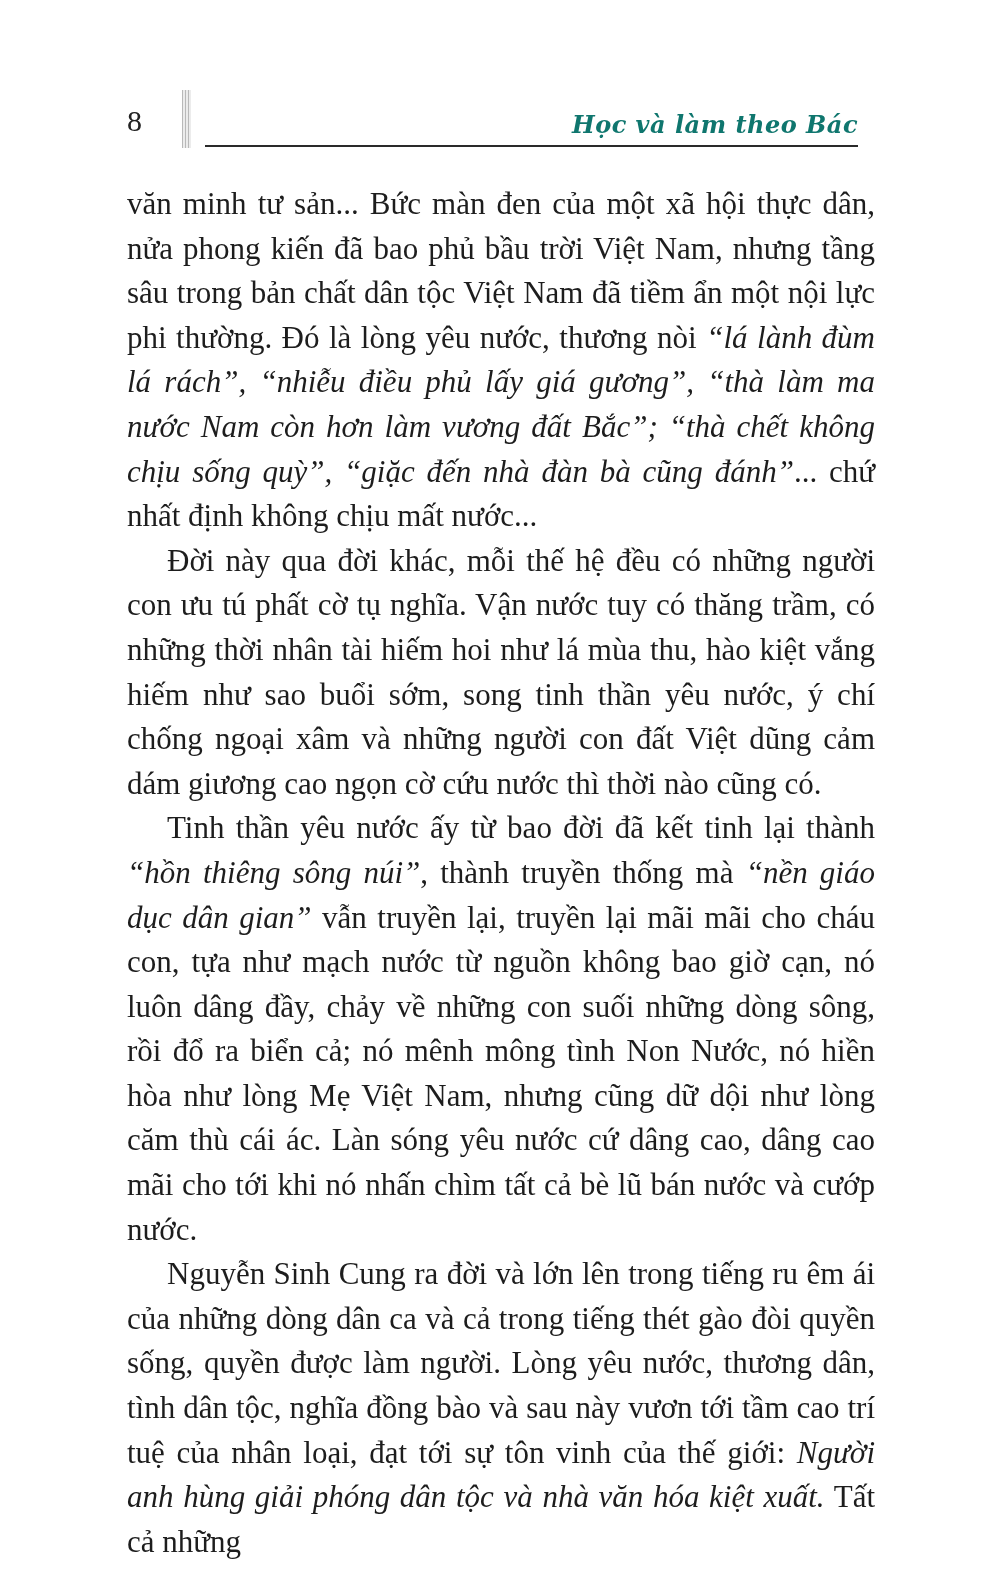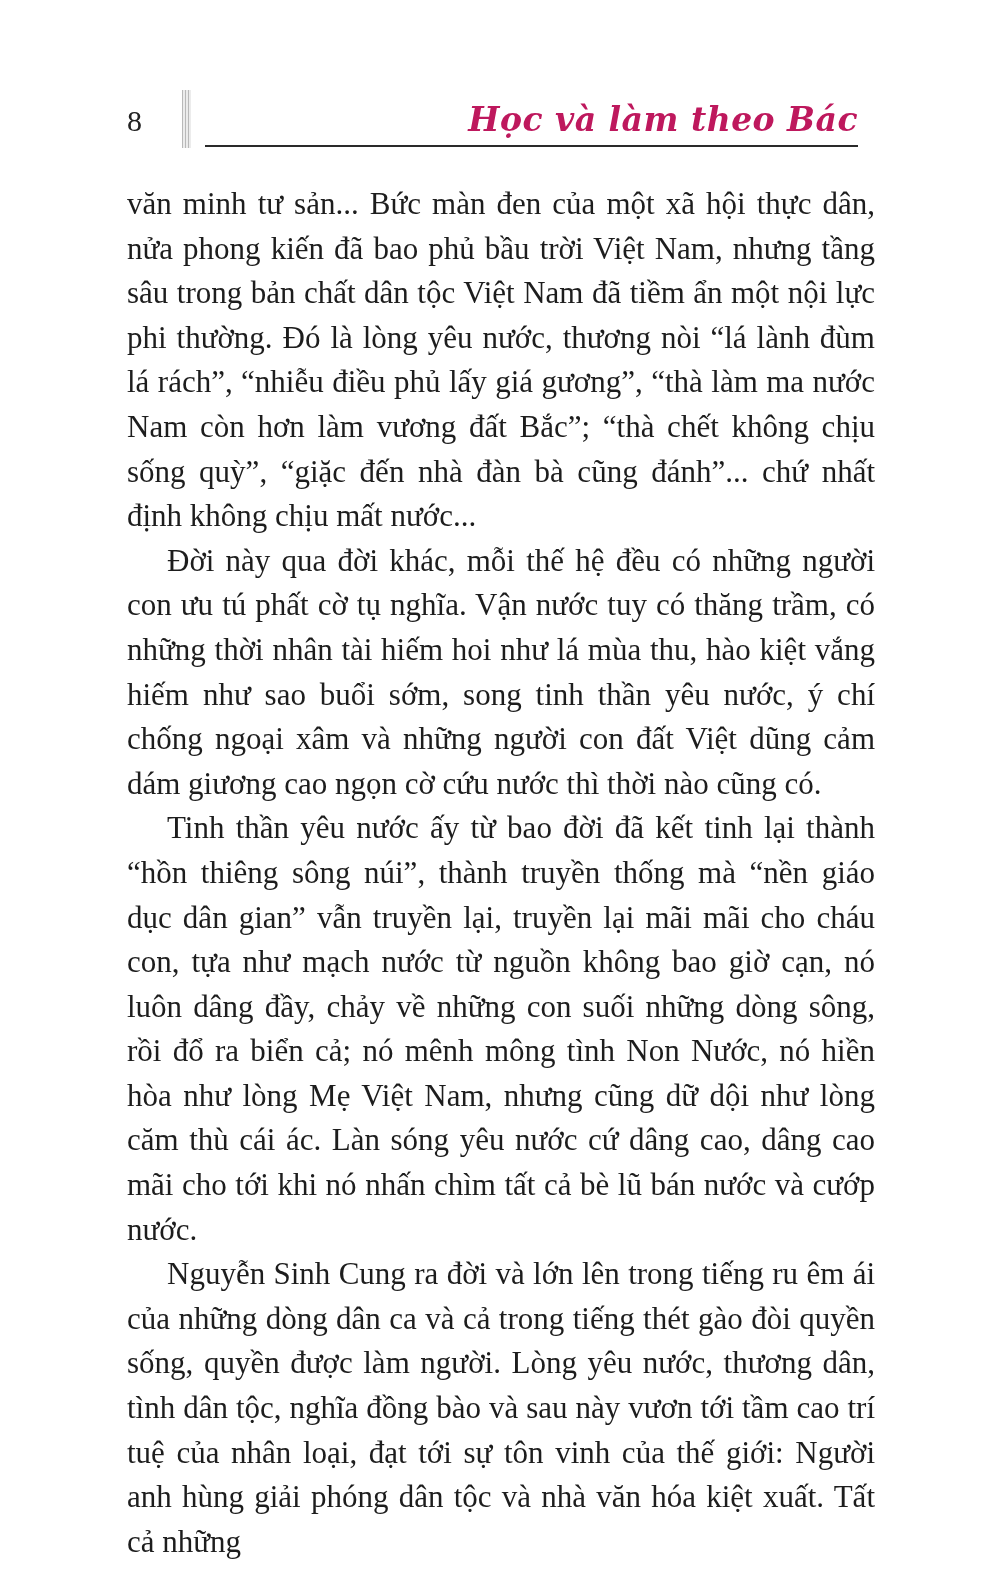--- a/index.html
+++ b/index.html
@@ -46,24 +46,24 @@
       90deg,
       #b9b9b9 0px, #b9b9b9 1.5px,
       #ececec 1.5px, #ececec 3px
     );
   }
   .running-title {
     margin-left: auto;
     font-family: "DejaVu Serif", serif;
     font-style: italic;
     font-weight: bold;
-    font-size: 33px;
+    font-size: 24px;
     line-height: 1.1;
     letter-spacing: 0.5px;
-    color: #be185d;
+    color: #0f766e;
     padding-bottom: 2px;
   }
   .header-rule {
     margin-top: 5px;
     margin-left: 78px;
     border-top: 2px solid #2a2a2a;
     height: 0;
   }
 
   
@@ -80,20 +80,21 @@
     margin: 0;
     padding: 0;
   }
   .para.indent {
     text-indent: 40px;
   }
   .run {
     font-style: normal;
   }
   .run.italic {
+    font-style: italic;
   }
 </style>
 </head>
 <body>
 
 <div class="page">
 
   <div class="header">
     <div class="header-row">
       <span class="page-number">8</span>

